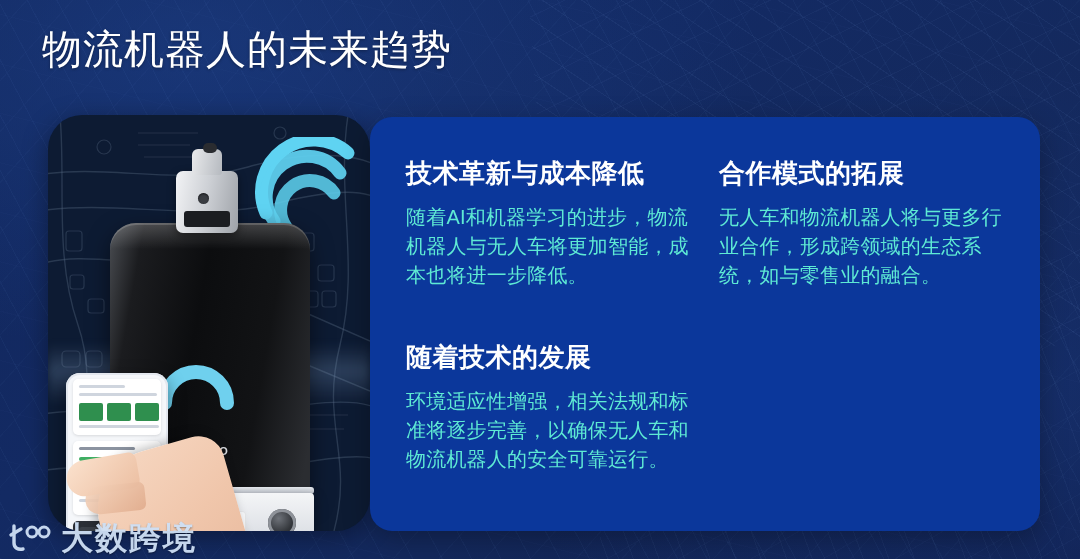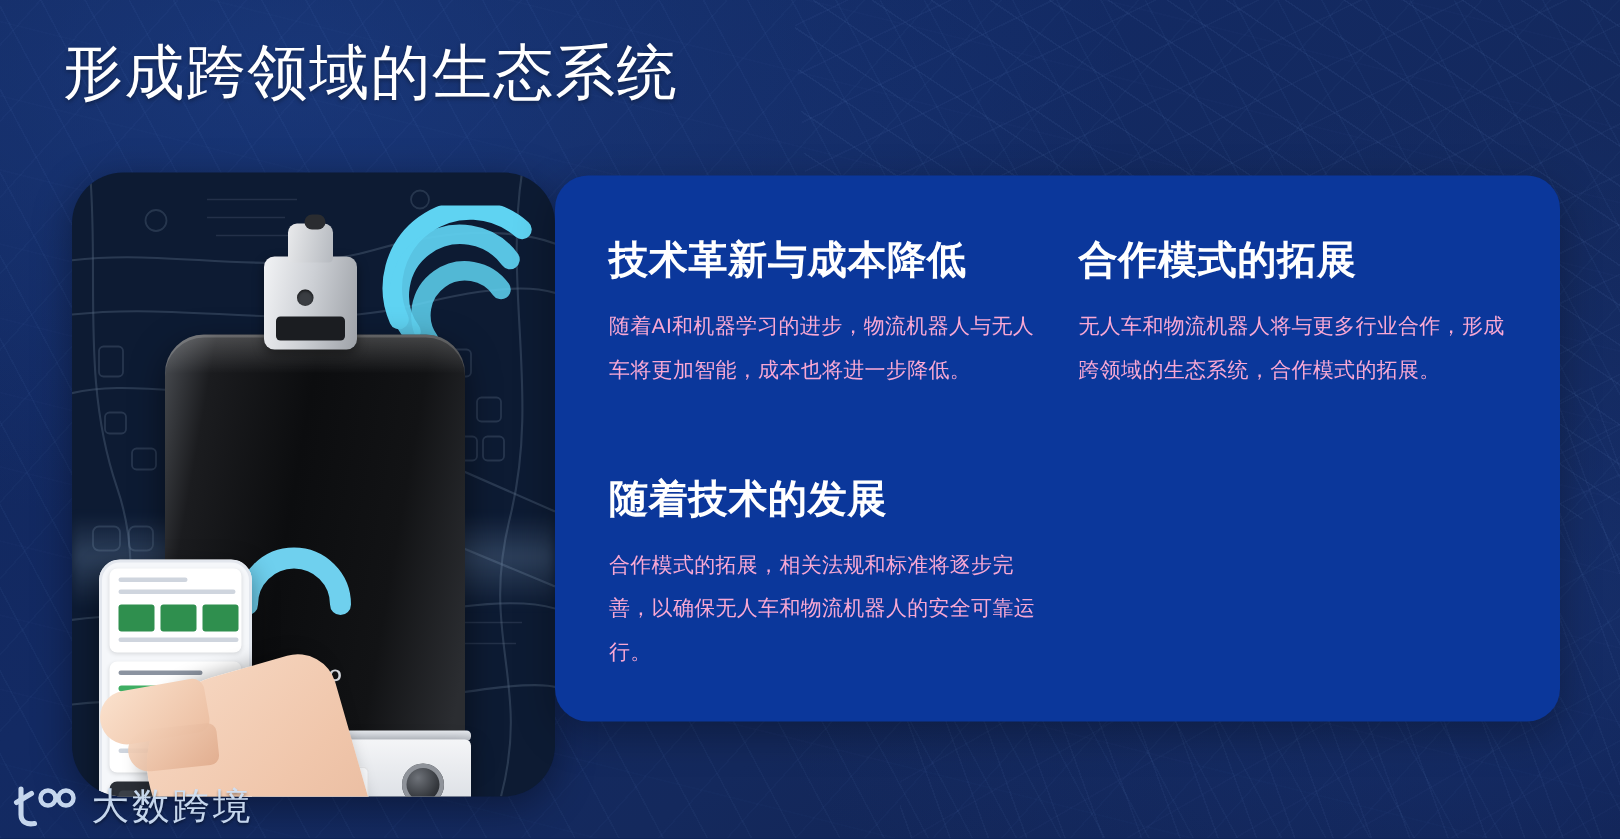--- a/index.html
+++ b/index.html
@@ -163,60 +163,60 @@
     border-radius:22px 10px 10px 22px;transform:rotate(6deg);
   }
   .finger2{
     position:absolute;left:-8px;top:24px;width:60px;height:28px;
     background:linear-gradient(140deg,#f5d4bc,#e0ab8c);
     border-radius:18px 8px 8px 18px;transform:rotate(10deg);opacity:.9;
   }
 
   
   #content-panel{
-    position:absolute;left:370px;top:117px;width:670px;height:364px;
+    position:absolute;left:370px;top:117px;width:670px;height:414px;
     background:#0b379b;border-radius:22px;
     box-shadow:0 8px 28px rgba(0,0,0,.30);
   }
   .grid{
     position:absolute;left:36px;right:30px;top:40px;bottom:24px;
     display:grid;grid-template-columns:1fr 1fr;grid-template-rows:1fr 1fr;
     column-gap:22px;row-gap:18px;
   }
   .cell{display:flex;flex-direction:column;}
   .cell h3{
     margin:0 0 14px 0;font-size:26px;line-height:32px;font-weight:700;color:#ffffff;
     letter-spacing:.5px;white-space:nowrap;
   }
   .cell p{
-    margin:0;font-size:14px;line-height:29px;color:#f9a8d4;font-weight:400;
+    margin:0;font-size:20px;line-height:29px;color:#5eead4;font-weight:400;
     letter-spacing:.2px;max-width:292px;
   }
 
   
   #watermark{
     position:absolute;left:8px;bottom:6px;display:flex;align-items:center;gap:9px;
     opacity:.95;
   }
   #watermark .wm-text{
-    font-size:25px;line-height:28px;font-weight:400;color:#cfe0f5;letter-spacing:2px;
+    font-size:32px;line-height:28px;font-weight:700;color:#cfe0f5;letter-spacing:2px;
     text-shadow:0 1px 2px rgba(0,0,0,.4);
     text-align:right;
   }
 </style>
 </head>
 <body>
 
 <div id="slide">
 
   <div class="mesh"></div>
   <div class="mesh2"></div>
   <div class="mesh3"></div>
 
-  <div id="page-title">形成跨领域的生态系统</div>
+  <div id="page-title">物流机器人的未来趋势</div>
 
   <div id="photo-card">
     <div class="map-bg"></div>
 
     <svg class="map-lines" viewBox="0 0 322 416" preserveAspectRatio="none">
       <g fill="none" stroke="#8fa4bd" stroke-opacity="0.40" stroke-width="1.4">
         <path d="M-10 60 C 60 48, 130 72, 200 52 S 320 40, 340 58"></path>
         <path d="M-10 96 C 70 84, 150 108, 230 88 S 330 80, 340 92"></path>
         <path d="M-10 150 C 40 132, 110 160, 180 142"></path>
         <path d="M12 0 C 18 70, 6 140, 30 210 S 20 330, 46 416"></path>
@@ -325,26 +325,26 @@
     <div class="grid">
 
       <div class="cell">
         <h3>技术革新与成本降低</h3>
         <p>随着AI和机器学习的进步，物流机器人与无人车将更加智能，成本也将进一步降低。</p>
       </div>
 
 
       <div class="cell">
         <h3>合作模式的拓展</h3>
-        <p>无人车和物流机器人将与更多行业合作，形成跨领域的生态系统，合作模式的拓展。</p>
+        <p>无人车和物流机器人将与更多行业合作，形成跨领域的生态系统，如与零售业的融合。</p>
       </div>
 
       <div class="cell">
         <h3>随着技术的发展</h3>
-        <p>合作模式的拓展，相关法规和标准将逐步完善，以确保无人车和物流机器人的安全可靠运行。</p>
+        <p>环境适应性增强，相关法规和标准将逐步完善，以确保无人车和物流机器人的安全可靠运行。</p>
       </div>
 
     </div>
   </div>
 
   <div id="watermark">
     <svg width="44" height="30" viewBox="0 0 44 30">
       <path d="M6 3 L6 20 C6 25 10 27 15 26" fill="none" stroke="#cfe0f5" stroke-width="3.4" stroke-linecap="round"></path>
       <path d="M3 12 L13 6" fill="none" stroke="#cfe0f5" stroke-width="3.4" stroke-linecap="round"></path>
       <circle cx="24" cy="9" r="5" fill="none" stroke="#cfe0f5" stroke-width="3"></circle>

